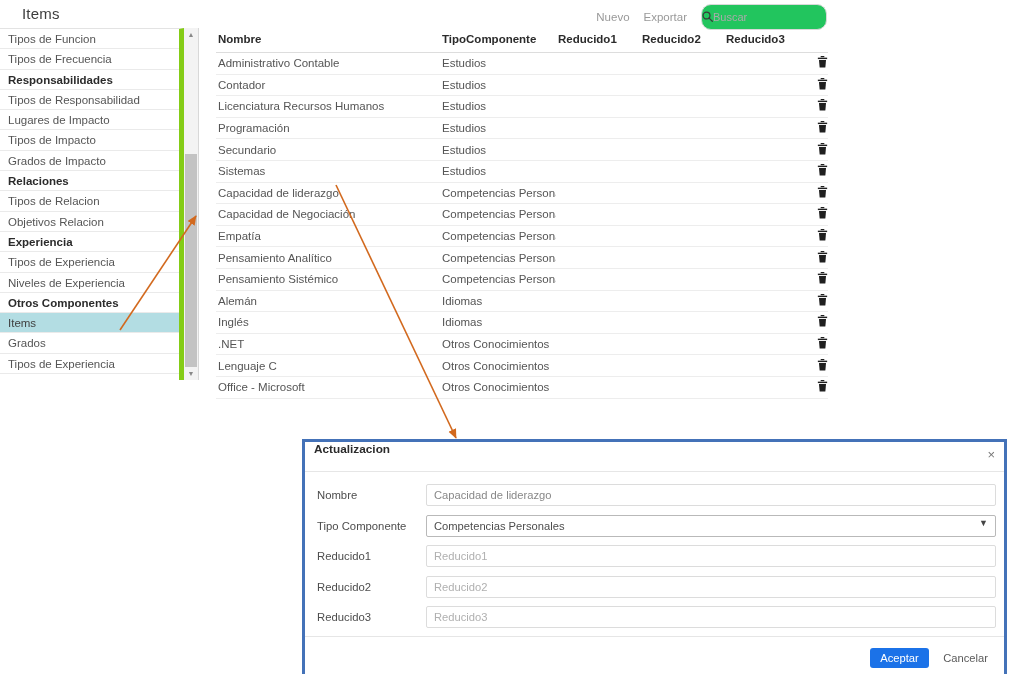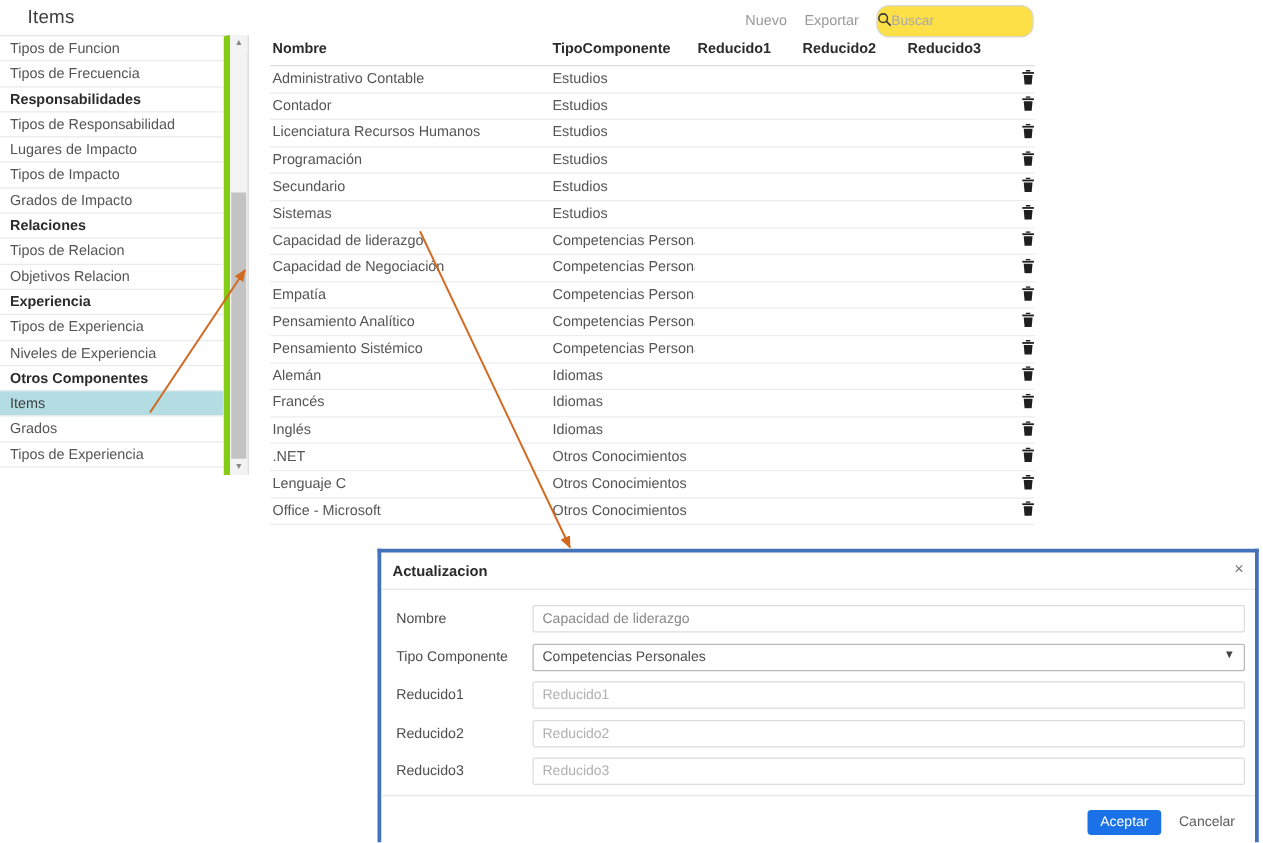--- a/index.html
+++ b/index.html
@@ -112,21 +112,21 @@
     margin-right: 14px;
     white-space: nowrap;
   }
   #search-box {
     display: flex;
     align-items: center;
     height: 26px;
     width: 126px;
     border: 1px solid #d9d9d9;
     border-radius: 10px;
-    background: #fde047;
+    background: #22c55e;
     box-sizing: border-box;
   }
   #search-icon {
     width: 24px;
     text-align: center;
     font-size: 11px;
     color: #3a3a3a;
     line-height: 1;
   }
   #search-input {
@@ -200,21 +200,21 @@
     border: 3px solid #4472b8;
     border-bottom: none;
     box-sizing: border-box;
     z-index: 5;
   }
   #modal-header {
     position: relative;
     height: 29px;
     border-bottom: 1px solid #e6e6e6;
     display: flex;
-    align-items: center;
+    align-items: flex-start;
   }
   #modal-title {
     font-size: 11.8px;
     font-weight: bold;
     color: #2b2b2b;
     padding-left: 9px;
   }
   #modal-close {
     position: absolute;
     right: 9px;
@@ -511,32 +511,20 @@
           <td></td>
           <td></td>
           <td class="cell-act"><span class="trash-icon"><svg width="11" height="12" viewBox="0 0 14 16">
                 <rect x="4.6" y="0" width="4.8" height="1.6" fill="#1f1f1f"></rect>
                 <rect x="0.8" y="2.2" width="12.4" height="1.9" fill="#1f1f1f"></rect>
                 <path d="M2.3 5.2 h9.4 l-0.9 10.2 h-7.6 z" fill="#1f1f1f"></path>
               </svg></span></td>
         </tr>
         <tr>
           <td>Alemán</td>
-          <td>Idiomas</td>
-          <td></td>
-          <td></td>
-          <td></td>
-          <td class="cell-act"><span class="trash-icon"><svg width="11" height="12" viewBox="0 0 14 16">
-                <rect x="4.6" y="0" width="4.8" height="1.6" fill="#1f1f1f"></rect>
-                <rect x="0.8" y="2.2" width="12.4" height="1.9" fill="#1f1f1f"></rect>
-                <path d="M2.3 5.2 h9.4 l-0.9 10.2 h-7.6 z" fill="#1f1f1f"></path>
-              </svg></span></td>
-        </tr>
-        <tr>
-          <td>Francés</td>
           <td>Idiomas</td>
           <td></td>
           <td></td>
           <td></td>
           <td class="cell-act"><span class="trash-icon"><svg width="11" height="12" viewBox="0 0 14 16">
                 <rect x="4.6" y="0" width="4.8" height="1.6" fill="#1f1f1f"></rect>
                 <rect x="0.8" y="2.2" width="12.4" height="1.9" fill="#1f1f1f"></rect>
                 <path d="M2.3 5.2 h9.4 l-0.9 10.2 h-7.6 z" fill="#1f1f1f"></path>
               </svg></span></td>
         </tr>

